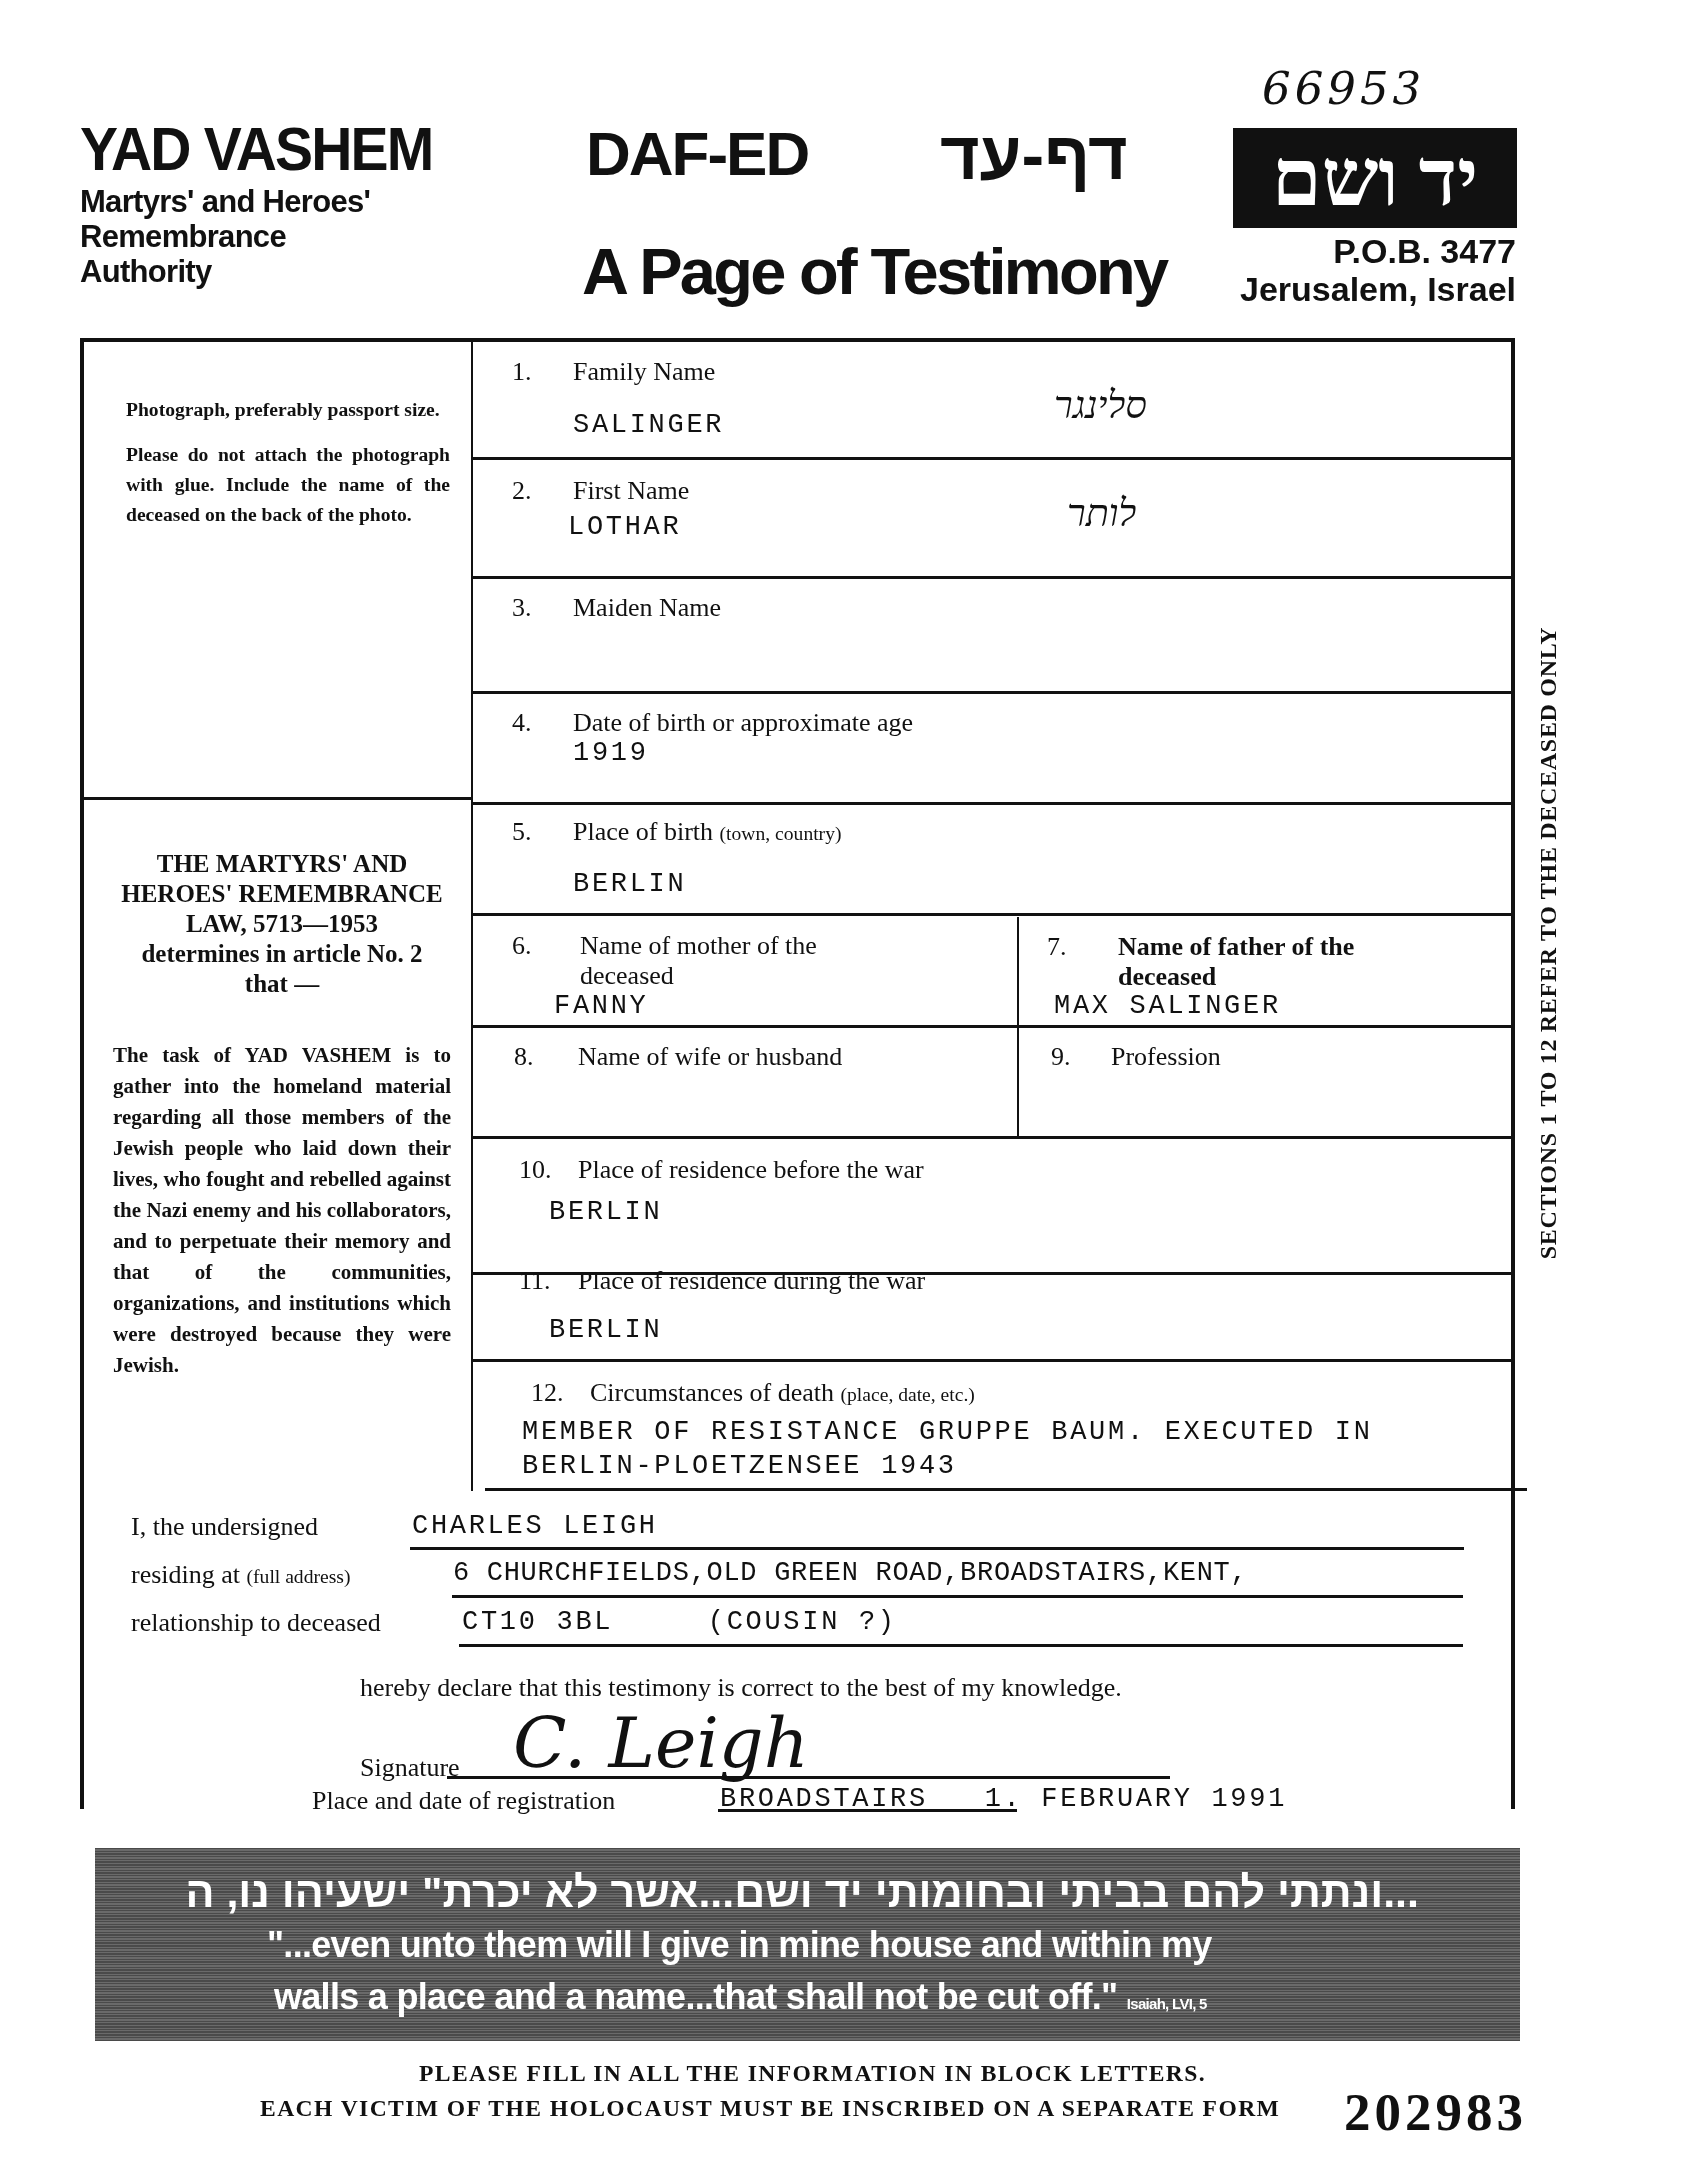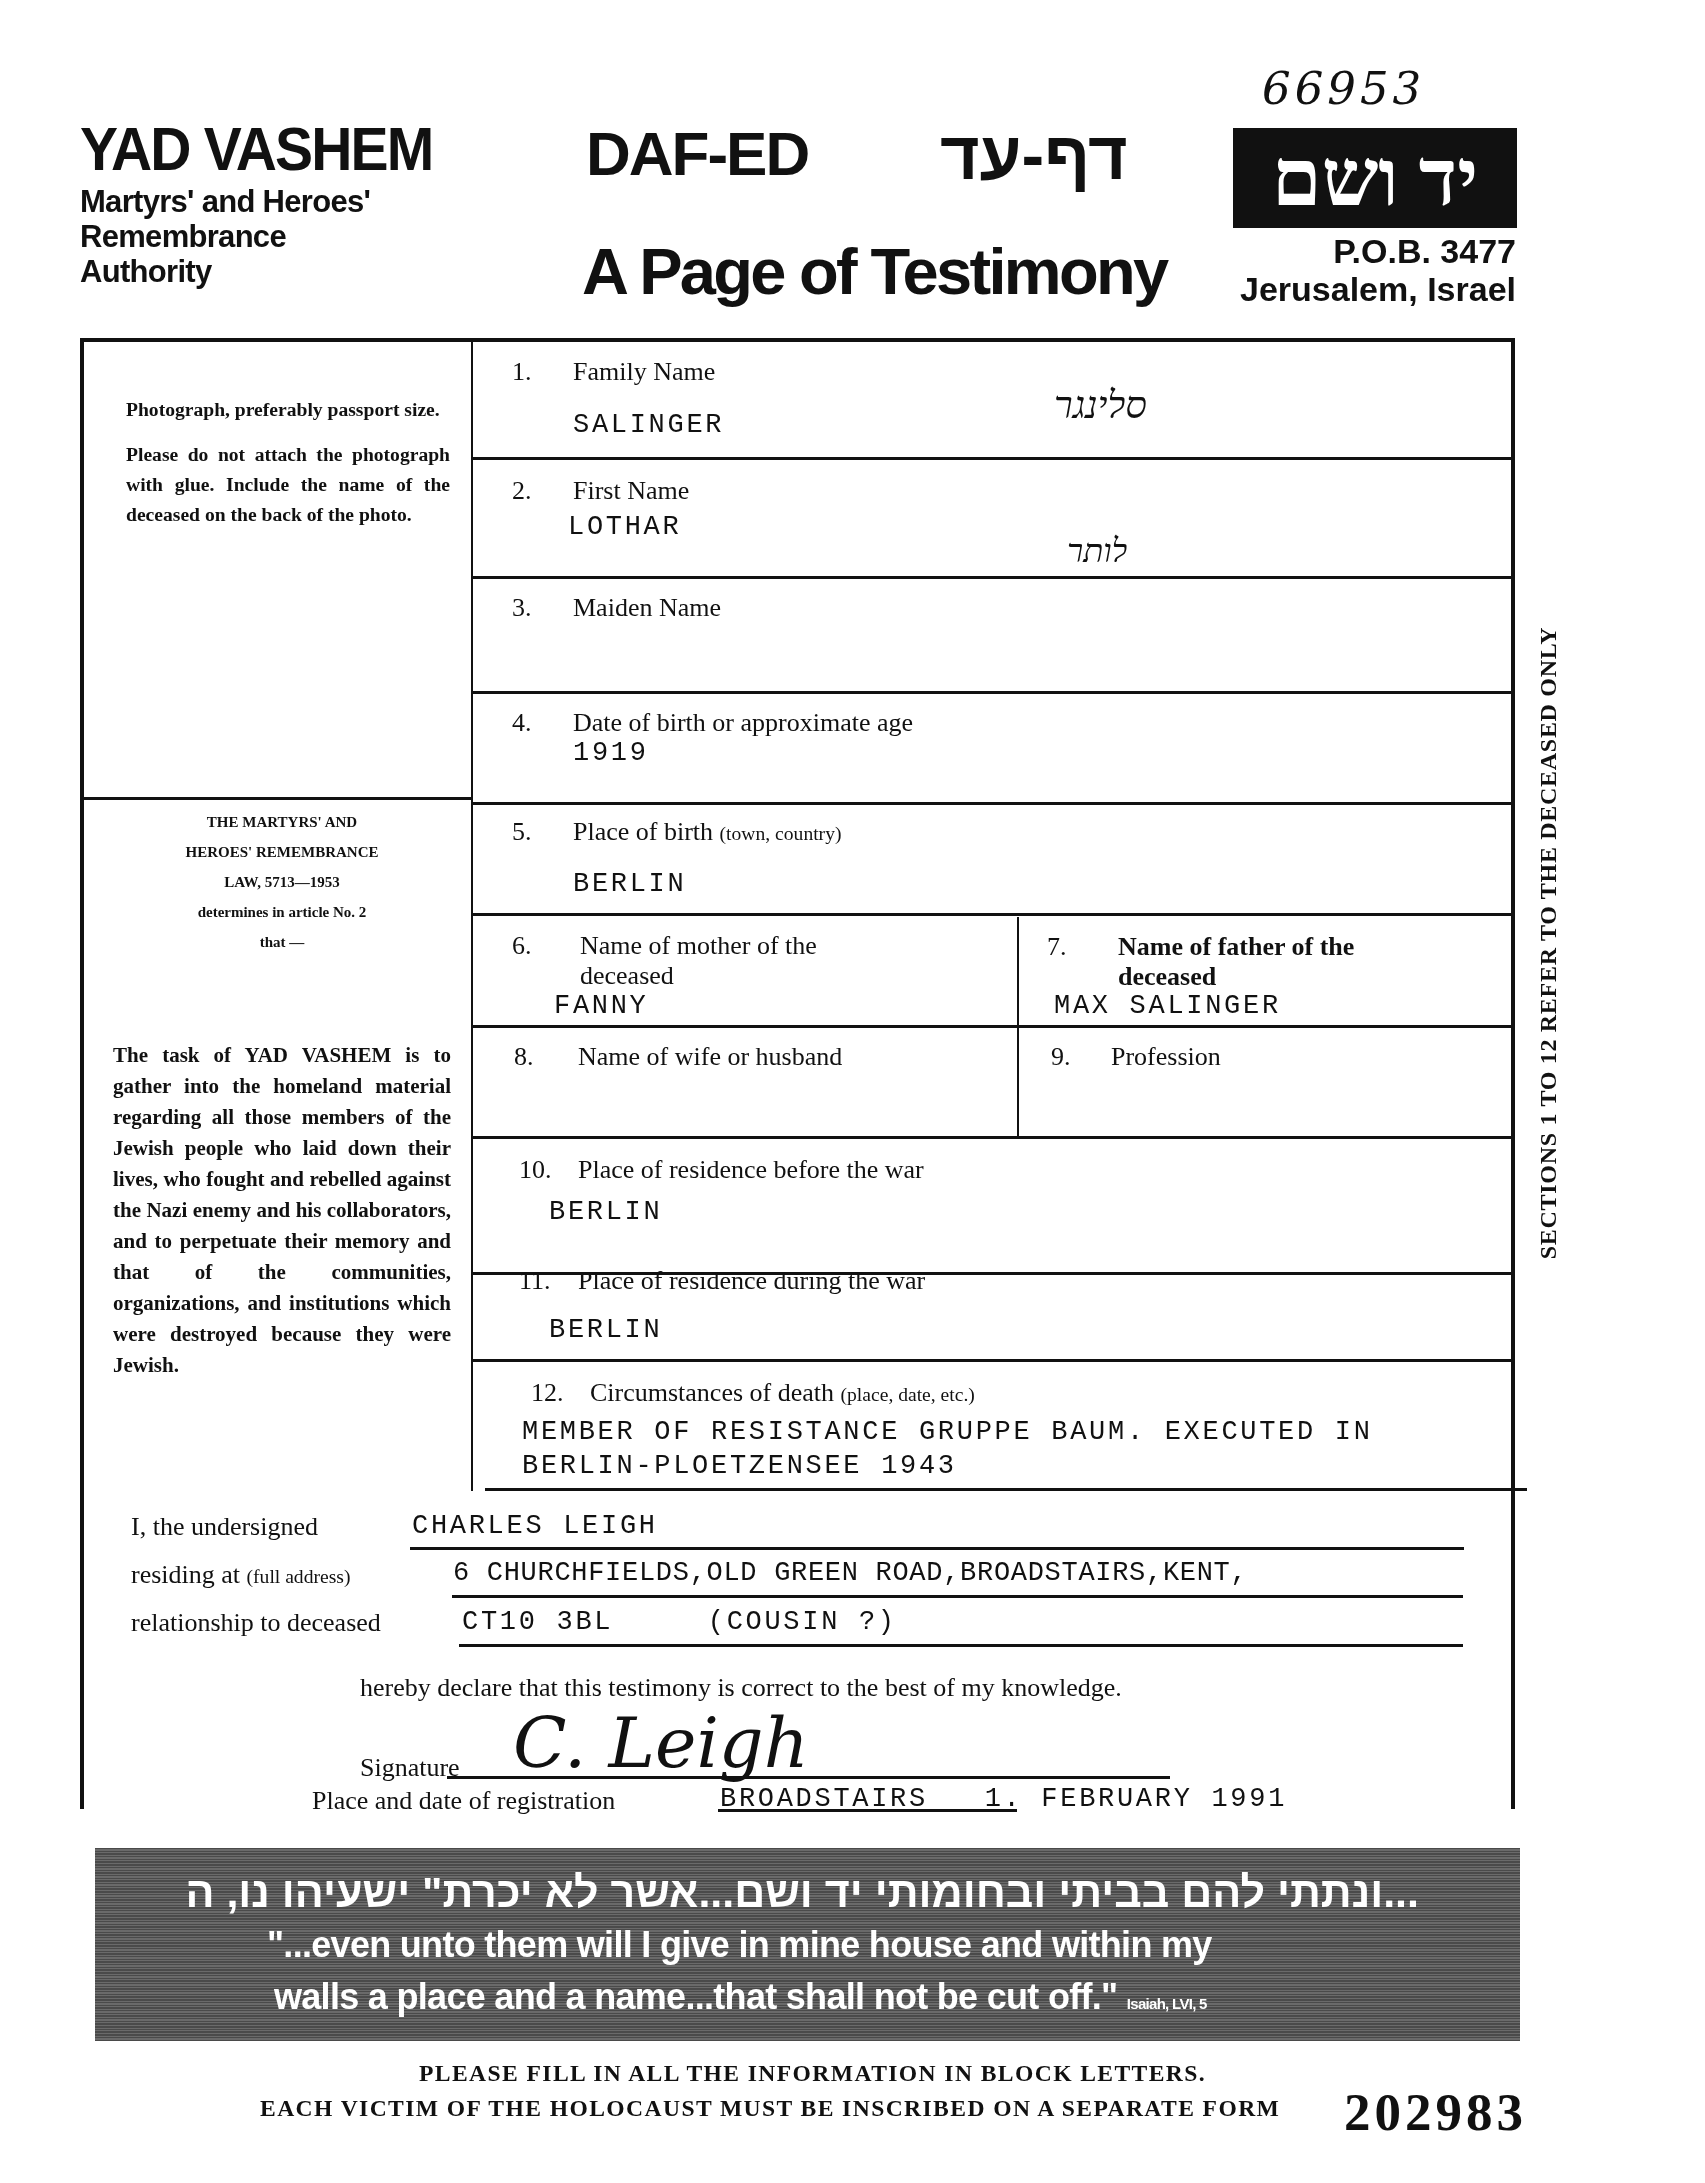--- a/index.html
+++ b/index.html
@@ -18,21 +18,21 @@
   .hand-num{left:1262px;top:62px;font-size:45px;letter-spacing:4px;}
   .logo-box{left:1233px;top:128px;width:284px;height:100px;background:#111;color:#fff;display:flex;align-items:center;justify-content:center;font-size:80px;font-weight:bold;direction:rtl;}
   .pob{left:1236px;top:232px;width:280px;text-align:right;font-size:34px;font-weight:bold;line-height:38px;}
 
   
   .frame{left:80px;top:338px;width:1435px;height:1154px;border-top:4.7px solid #111;border-left:4px solid #111;border-right:4px solid #111;box-sizing:border-box;}
   .left-col{left:84px;top:342px;width:389px;height:1149px;border-right:2.7px solid #111;box-sizing:border-box;}
   .photo-note{left:126px;top:395px;width:324px;font-size:19.6px;font-weight:bold;line-height:30px;text-align:justify;}
   .photo-note p{margin:0 0 15px 0;}
   .left-divider{left:84px;top:797px;width:389px;height:2.7px;background:#111;}
-  .law{left:113px;top:807px;width:338px;font-size:15px;font-weight:bold;line-height:30px;text-align:center;}
+  .law{left:113px;top:849px;width:338px;font-size:25px;font-weight:bold;line-height:30px;text-align:center;}
   .law-body{left:113px;top:1040px;width:338px;font-size:21px;font-weight:bold;line-height:31px;text-align:justify;}
 
   
   .row{position:absolute;left:473px;width:1042px;border-bottom:3.4px solid #111;box-sizing:border-box;}
   .num{position:absolute;font-size:26px;}
   .lbl{position:absolute;font-size:26px;}
   .lbl small{font-size:19.6px;}
   .val{position:absolute;font-size:27px;}
   .vdiv{position:absolute;width:2px;background:#111;}
 
@@ -99,21 +99,21 @@
   <span class="num" style="left:39px;top:15px;">1.</span>
   <span class="lbl" style="left:100px;top:15px;">Family Name</span>
   <span class="val mono" style="left:100px;top:68px;">SALINGER</span>
   <span class="val hand" style="left:581px;top:41px;font-size:38px;direction:rtl;">סלינגר</span>
 </div>
 
 <div class="row" style="top:461px;height:118px;">
   <span class="num" style="left:39px;top:15px;">2.</span>
   <span class="lbl" style="left:100px;top:15px;">First Name</span>
   <span class="val mono" style="left:95px;top:51px;">LOTHAR</span>
-  <span class="val hand" style="left:594px;top:30px;font-size:33px;direction:rtl;margin-top:40px;">לותר</span>
+  <span class="val hand" style="left:594px;top:30px;font-size:38px;direction:rtl;">לותר</span>
 </div>
 
 <div class="row" style="top:579px;height:115px;">
   <span class="num" style="left:39px;top:13.5px;">3.</span>
   <span class="lbl" style="left:100px;top:13.5px;">Maiden Name</span>
   <span class="val mono" style="left:100px;top:61px;"></span>
 </div>
 
 <div class="row" style="top:694px;height:111px;">
   <span class="num" style="left:39px;top:13.5px;">4.</span>

